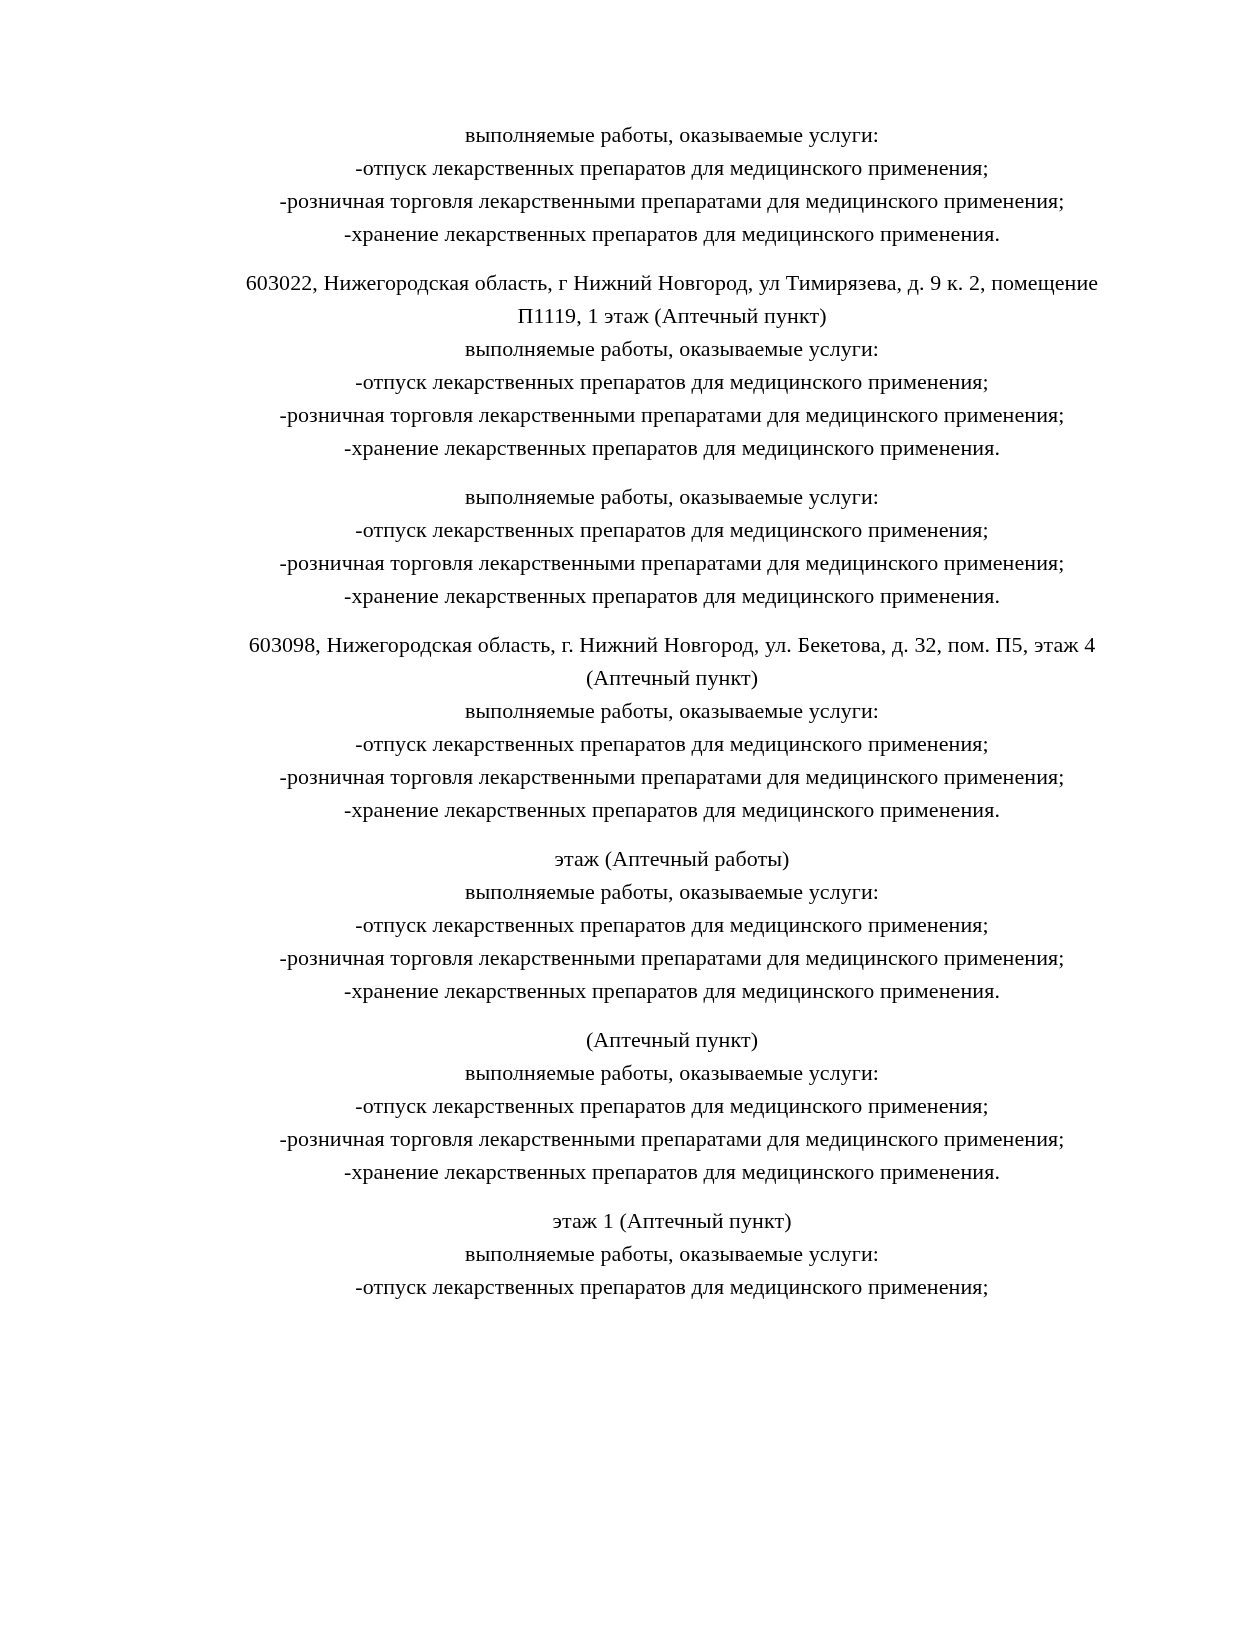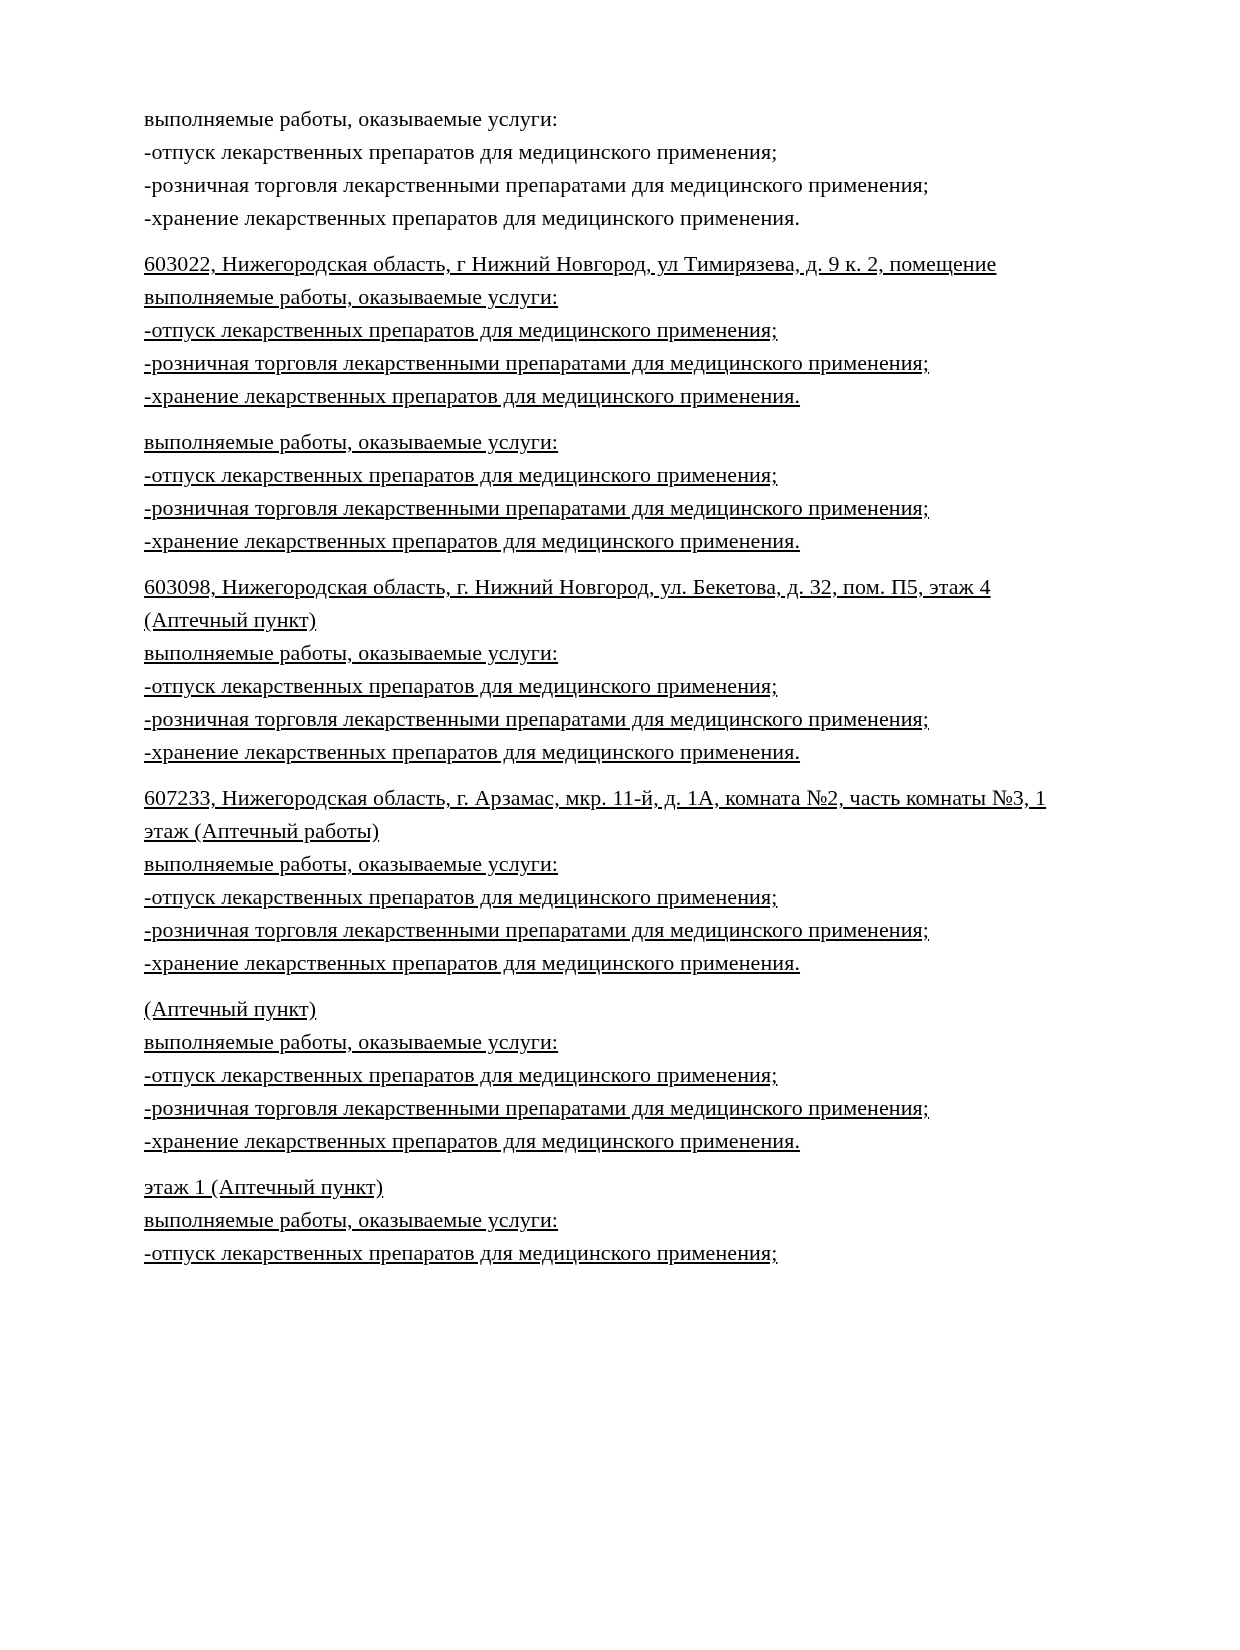--- a/index.html
+++ b/index.html
@@ -17,26 +17,26 @@
     -webkit-font-smoothing: antialiased;
   }
   .page {
     box-sizing: border-box;
     width: 1240px;
     height: 1650px;
     padding: 102px 40px 0 144px;
     background: #ffffff;
   }
   .entry {
-    margin: 0;
+    margin: 16px;
     padding: 0;
+    text-align: center;
   }
   .entry + .entry {
     margin-top: 13px;
-    text-decoration: underline;
   }
   .line {
     line-height: 33px;
     white-space: nowrap;
     letter-spacing: 0.1px;
   }
 </style>
 </head>
 <body>
 
@@ -44,20 +44,21 @@
 
   <section class="entry">
     <div class="line">выполняемые работы, оказываемые услуги:</div>
     <div class="line">-отпуск лекарственных препаратов для медицинского применения;</div>
     <div class="line">-розничная торговля лекарственными препаратами для медицинского применения;</div>
     <div class="line">-хранение лекарственных препаратов для медицинского применения.</div>
   </section>
 
   <section class="entry">
     <div class="line">603022, Нижегородская область, г Нижний Новгород, ул Тимирязева, д. 9 к. 2, помещение</div>
+    <div class="line">П1119, 1 этаж (Аптечный пункт)</div>
     <div class="line">выполняемые работы, оказываемые услуги:</div>
     <div class="line">-отпуск лекарственных препаратов для медицинского применения;</div>
     <div class="line">-розничная торговля лекарственными препаратами для медицинского применения;</div>
     <div class="line">-хранение лекарственных препаратов для медицинского применения.</div>
   </section>
 
   <section class="entry">
     <div class="line">выполняемые работы, оказываемые услуги:</div>
     <div class="line">-отпуск лекарственных препаратов для медицинского применения;</div>
     <div class="line">-розничная торговля лекарственными препаратами для медицинского применения;</div>
@@ -67,21 +68,20 @@
   <section class="entry">
     <div class="line">603098, Нижегородская область, г. Нижний Новгород, ул. Бекетова, д. 32, пом. П5, этаж 4</div>
     <div class="line">(Аптечный пункт)</div>
     <div class="line">выполняемые работы, оказываемые услуги:</div>
     <div class="line">-отпуск лекарственных препаратов для медицинского применения;</div>
     <div class="line">-розничная торговля лекарственными препаратами для медицинского применения;</div>
     <div class="line">-хранение лекарственных препаратов для медицинского применения.</div>
   </section>
 
   <section class="entry">
-    <div class="line">607233, Нижегородская область, г. Арзамас, мкр. 11-й, д. 1А, комната №2, часть комнаты №3, 1</div>
     <div class="line">этаж (Аптечный работы)</div>
     <div class="line">выполняемые работы, оказываемые услуги:</div>
     <div class="line">-отпуск лекарственных препаратов для медицинского применения;</div>
     <div class="line">-розничная торговля лекарственными препаратами для медицинского применения;</div>
     <div class="line">-хранение лекарственных препаратов для медицинского применения.</div>
   </section>
 
   <section class="entry">
     <div class="line">(Аптечный пункт)</div>
     <div class="line">выполняемые работы, оказываемые услуги:</div>

